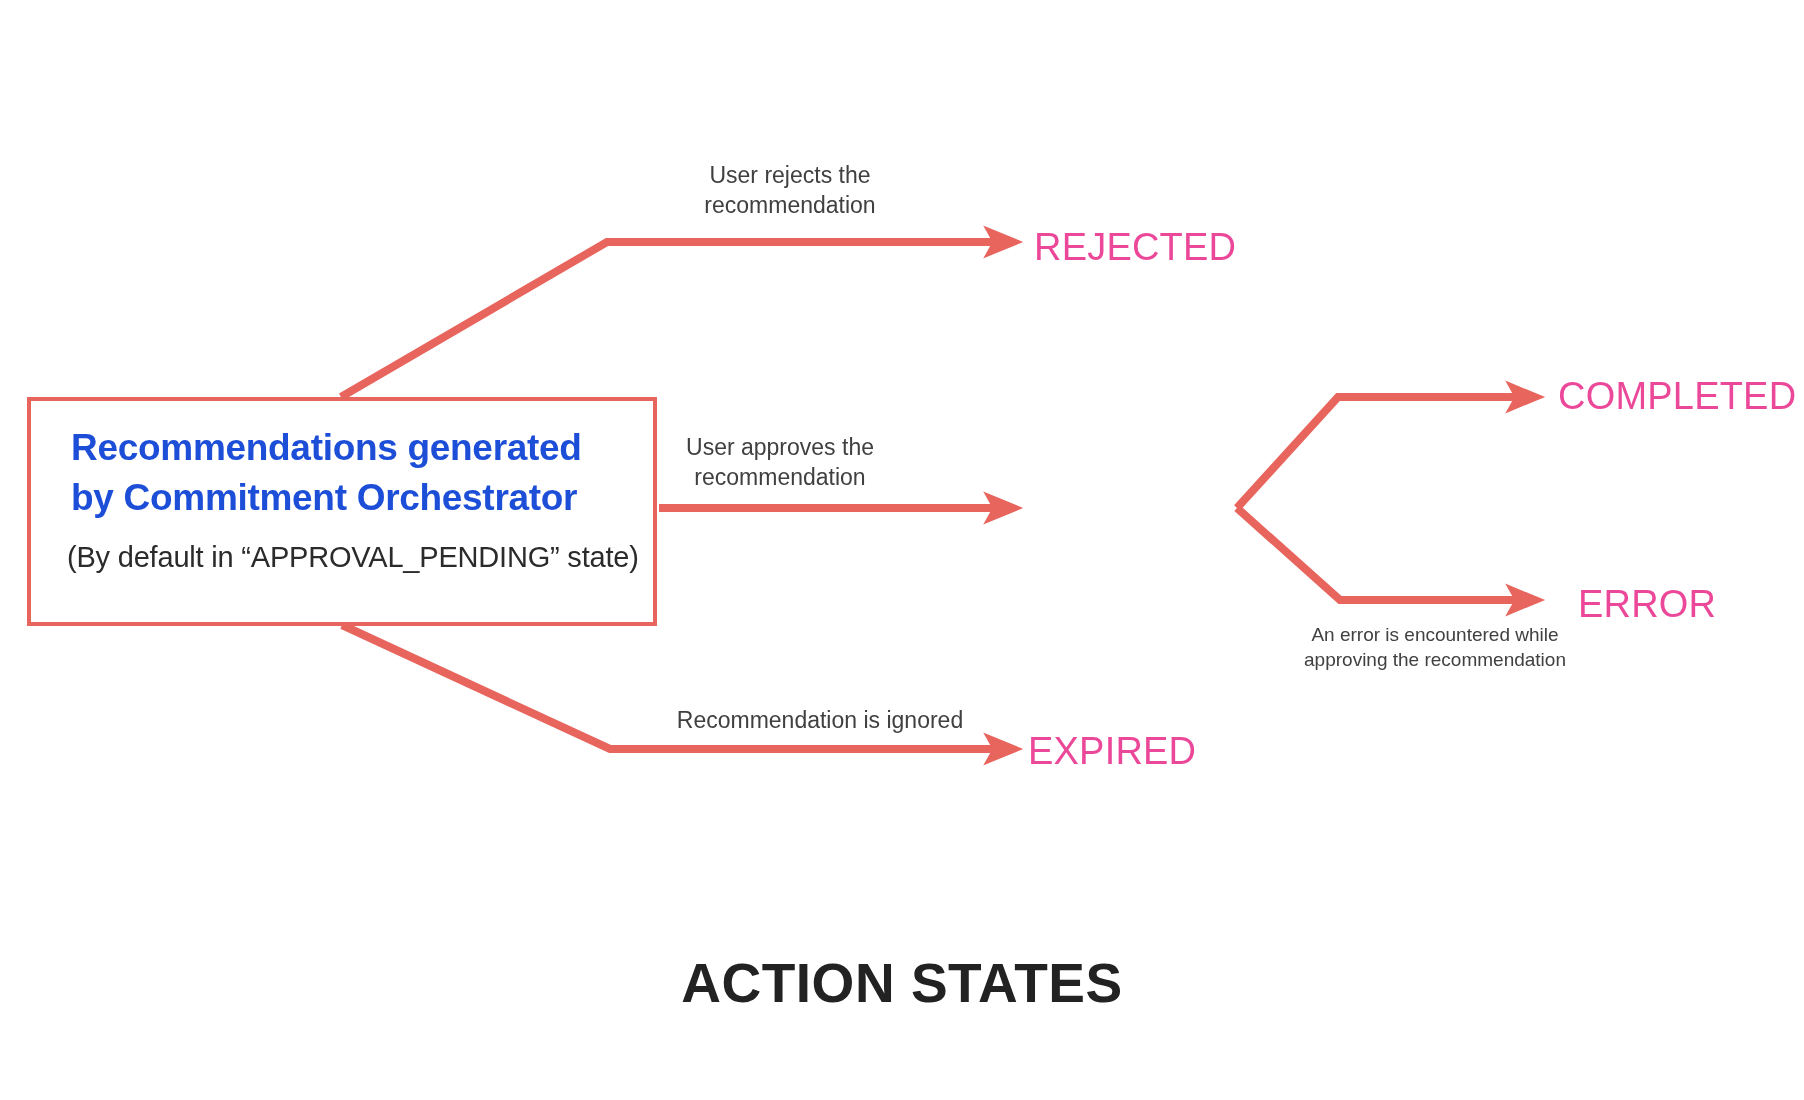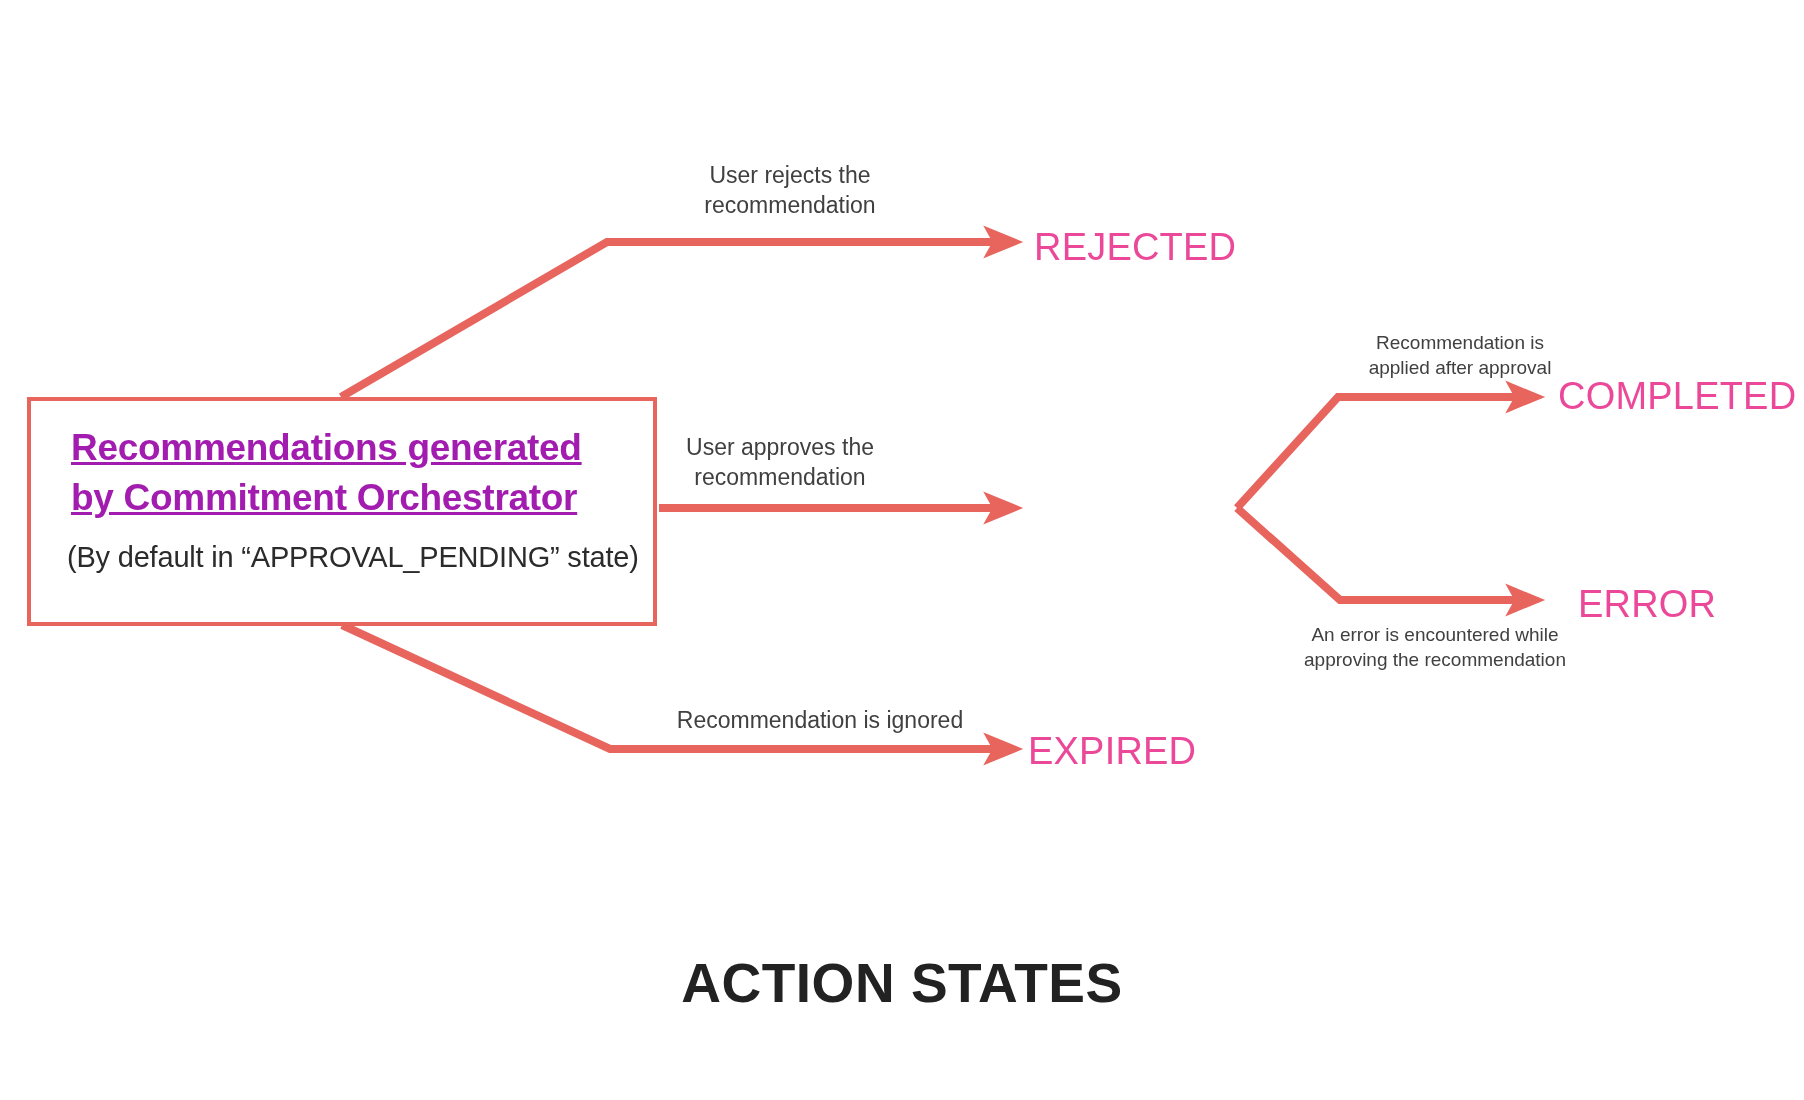--- a/index.html
+++ b/index.html
@@ -38,23 +38,22 @@
     background: #ffffff;
   }
   .source-title {
     position: absolute;
     left: 40px;
     top: 22px;
     width: 560px;
     font-size: 37px;
     font-weight: bold;
     line-height: 1.35;
-    color: #a21caf;
+    color: #1d4ed8;
     letter-spacing: -0.3px;
-    text-decoration: underline;
   }
   .source-sub {
     position: absolute;
     left: 36px;
     top: 140px;
     width: 580px;
     font-size: 29px;
     font-weight: normal;
     color: #2b2b2b;
     letter-spacing: -0.2px;
@@ -134,22 +133,20 @@
   <div class="source-box">
     <div class="source-title">Recommendations generated by Commitment Orchestrator</div>
     <div class="source-sub">(By default in “APPROVAL_PENDING” state)</div>
   </div>
 
   <div class="edge-label" id="label-rejects">User rejects the
 recommendation</div>
   <div class="edge-label" id="label-approves">User approves the
 recommendation</div>
   <div class="edge-label" id="label-expired">Recommendation is ignored</div>
-  <div class="edge-label small" id="label-completed">Recommendation is
-applied after approval</div>
   <div class="edge-label small" id="label-error">An error is encountered while
 approving the recommendation</div>
 
   <div class="state-label" id="state-rejected">REJECTED</div>
   <div class="state-label" id="state-completed">COMPLETED</div>
   <div class="state-label" id="state-error">ERROR</div>
   <div class="state-label" id="state-expired">EXPIRED</div>
 
   <div id="figure-title">ACTION STATES</div>
 

